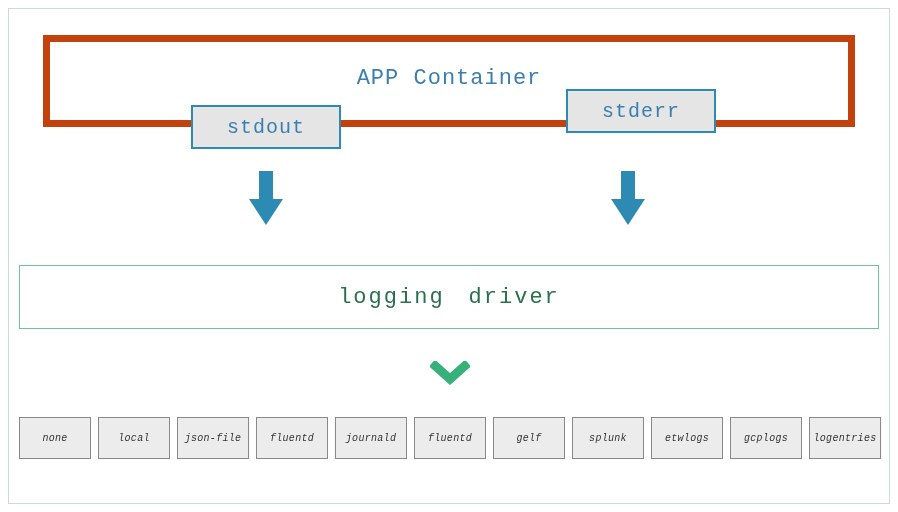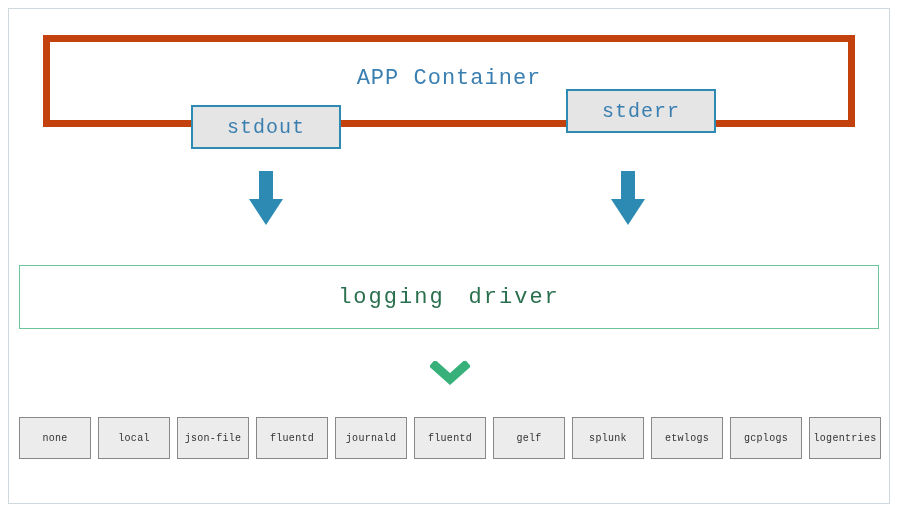--- a/index.html
+++ b/index.html
@@ -134,20 +134,21 @@
       height: 42px;
       display: flex;
       align-items: center;
       justify-content: center;
       color: #333;
       font-size: 10px;
       letter-spacing: 0.3px;
       padding: 0 6px;
       flex: 1 1 0;
       min-width: 0;
+      font-style: italic;
     }
   </style>
 </head>
 <body>
 
 <div class="frame">
 
   <div class="app-container-box">
     <span class="app-container-label">APP Container</span>
   </div>

